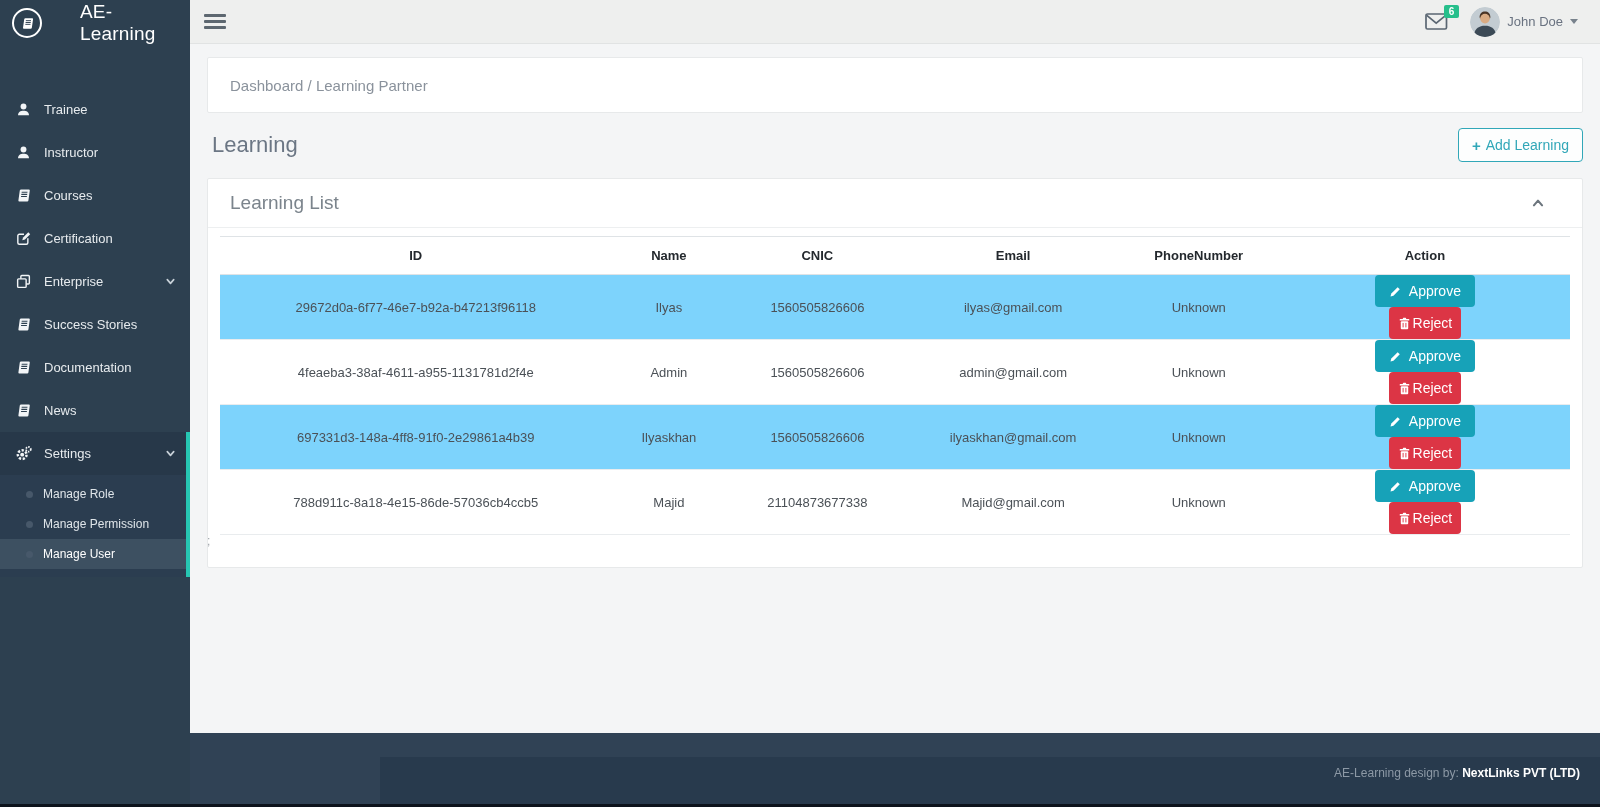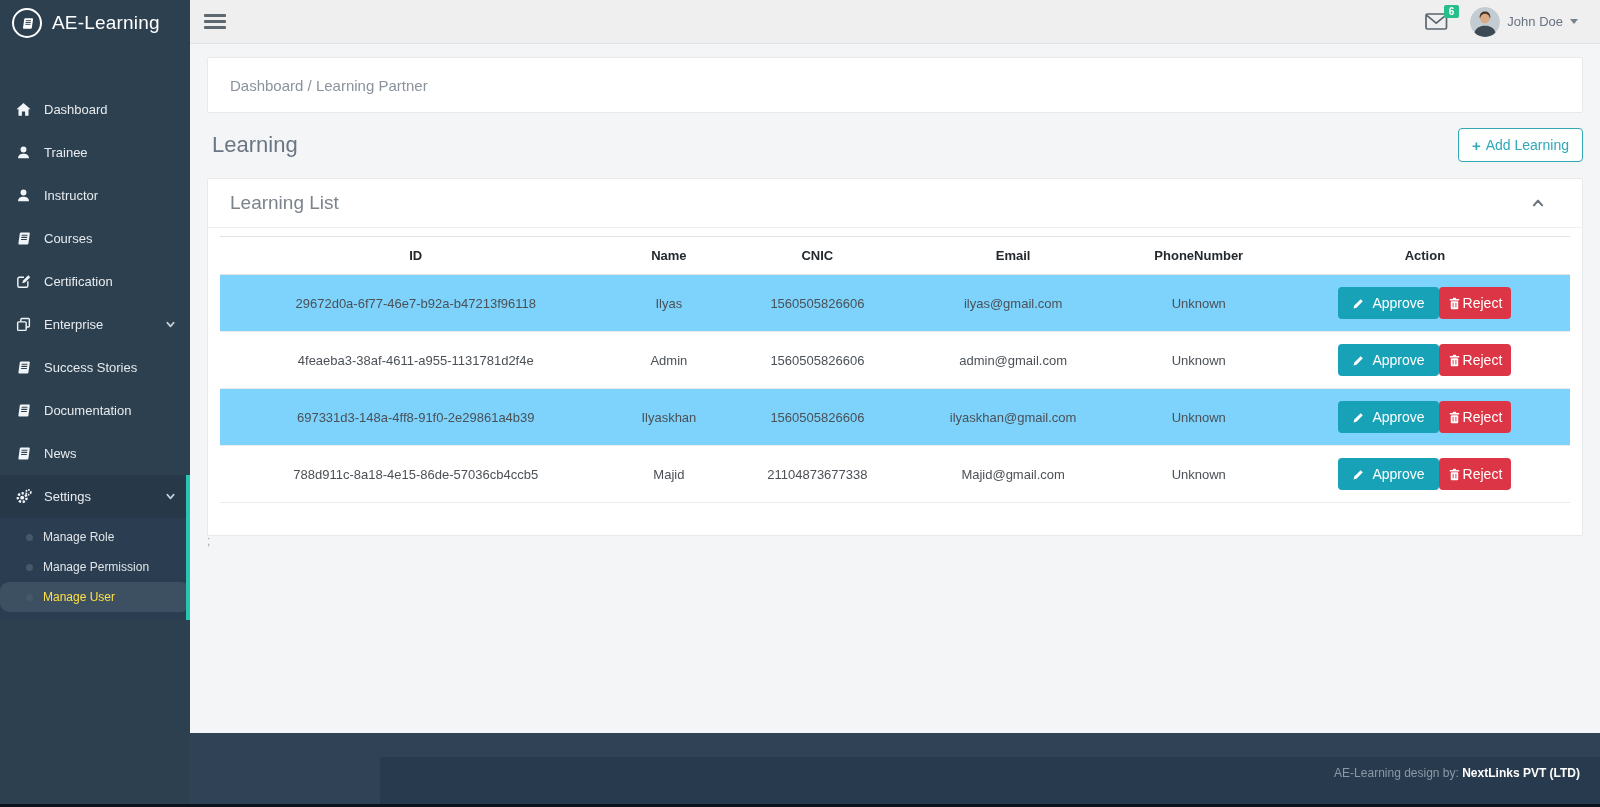--- a/index.html
+++ b/index.html
@@ -4,33 +4,33 @@
 <style>
   * { margin:0; padding:0; box-sizing:border-box; }
   html,body { width:1600px; height:807px; }
   body { font-family:"Liberation Sans","DejaVu Sans",sans-serif; }
   .app { position:relative; width:1600px; height:807px; background:#304255; overflow:hidden; }
 
   
   .sidebar { position:absolute; left:0; top:0; bottom:0; width:190px; background:#2d4050; z-index:2; }
   .logo { display:flex; align-items:center; gap:10px; height:46px; padding:0 12px; }
   .logo-circle { width:30px; height:30px; border:2px solid #fff; border-radius:50%; display:flex; align-items:center; justify-content:center; flex:0 0 auto; color:#fff; }
-  .logo-title { color:#fff; font-size:19px; letter-spacing:.2px; }
+  .logo-title { color:#fff; font-size:19px; letter-spacing:.2px;margin-left:28px; }
   .nav { margin-top:42px; }
   .nav-item { display:flex; align-items:center; gap:12px; height:43px; padding:0 14px; color:#e7ebee; font-size:13px; cursor:pointer; }
   .nav-ic { width:18px; height:18px; display:flex; align-items:center; justify-content:center; color:#f2f5f7; flex:0 0 auto; }
   .nav-ic svg { width:17px; height:17px; }
   .chev { margin-left:auto; width:11px; height:11px; color:#c8d1d8; }
   .settings-group { position:relative; }
   .settings-group .accent-bar { position:absolute; top:0; right:0; bottom:0; width:4px; background:#26c6b2; z-index:3; }
   .nav-item.settings-row { background:#273849; }
   .submenu { background:#2b3d50; padding:4px 0 8px; }
   .sub-item { display:flex; align-items:center; gap:10px; height:30px; padding:0 14px 0 26px; color:#dfe5e9; font-size:12px; cursor:pointer; }
   .sub-item .dot { width:7px; height:7px; border-radius:50%; background:#47586a; flex:0 0 auto; }
-  .sub-item.active { background:#3d5061; color:#fde047;border-radius:9px; }
+  .sub-item.active { background:#3d5061; color:#ffffff; }
 
   
   .main { margin-left:190px; height:100%; position:relative; }
   .topbar { height:44px; background:#eeefee; border-bottom:1px solid #e1e3e3; display:flex; align-items:center; padding:0 22px 0 14px; }
   .hamburger { width:22px; cursor:pointer; display:flex; flex-direction:column; gap:3px; }
   .hamburger span { display:block; height:3px; border-radius:1px; background:#5d6770; }
   .topbar-right { margin-left:auto; display:flex; align-items:center; gap:14px; }
   .mail-wrap { position:relative; color:#5a6672; cursor:pointer; margin-right:8px; }
   .mail-wrap svg { width:23px; height:19px; display:block; }
   .badge { position:absolute; top:-7px; right:-11px; background:#26bf8b; color:#fff; font-size:10px; font-weight:bold; padding:1px 5px; border-radius:2px; }
@@ -49,21 +49,21 @@
   .card-header { display:flex; align-items:center; justify-content:space-between; padding:13px 22px; border-bottom:1px solid #edeff0; }
   .card-title { color:#7b848c; font-size:19px; }
   .collapse-btn { color:#6c757d; width:14px; height:14px; cursor:pointer; margin-right:15px; }
 
   .table-wrap { margin:8px 12px 0; }
   table { width:100%; border-collapse:collapse; text-align:center; }
   th { font-size:13px; color:#24292e; font-weight:bold; padding:11px 6px; border-top:1px solid #dfe3e6; border-bottom:1px solid #dfe3e6; }
   td { font-size:13px; color:#4b5157; height:57px; padding:0 6px; border-bottom:1px solid #e9ecee; }
   tr.striped td { background:#7dd3fc; }
   .col-id{width:29%} .col-name{width:8.5%} .col-cnic{width:13.5%} .col-email{width:15.5%} .col-phone{width:12%} .col-action{width:21.5%}
-  .actions { display:inline-flex; align-items:center; }
+  .actions { display:inline-flex; align-items:center;flex-direction:column; }
   .btn { border:none; border-radius:4px; color:#fff; font-size:14px; display:inline-flex; align-items:center; cursor:pointer; font-family:inherit; }
   .btn svg { width:13px; height:13px; }
   .btn-approve { background:#17a2b8; padding:8px 14px; gap:7px; }
   .btn-reject { background:#dc3545; padding:8px 9px; gap:2px; }
 
   .stray { position:absolute; left:17px; top:490px; color:#9fa4aa; font-size:12px; }
 
   .footer { position:absolute; left:190px; right:0; top:757px; height:50px; background:#283a4d; text-align:right; padding:9px 20px 0 0; font-size:12px; z-index:1; }
   .footer .muted { color:#8d99a6; }
   .footer .strong { color:#fff; font-weight:bold; }
@@ -151,28 +151,20 @@
   <aside class="sidebar">
     <div class="logo">
       <span class="logo-circle">
           <svg width="15" height="15">
             <use href="#i-book"></use>
           </svg>
         </span>
       <span class="logo-title">AE-Learning</span>
     </div>
     <nav class="nav">
-      <div class="nav-item">
-        <span class="nav-ic">
-            <svg>
-              <use href="#i-home"></use>
-            </svg>
-          </span>
-        <span>Dashboard</span>
-      </div>
       <div class="nav-item">
         <span class="nav-ic">
             <svg>
               <use href="#i-user"></use>
             </svg>
           </span>
         <span>Trainee</span>
       </div>
       <div class="nav-item">
         <span class="nav-ic">

